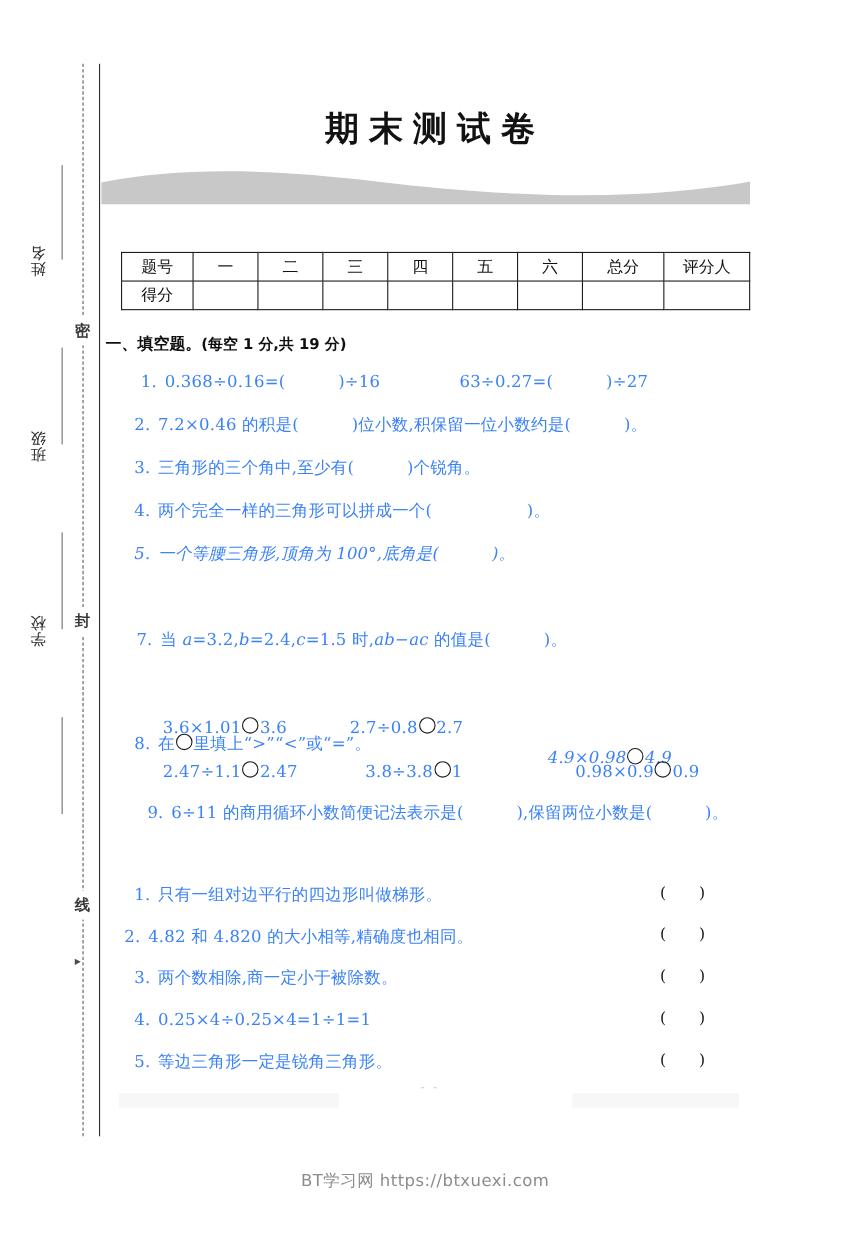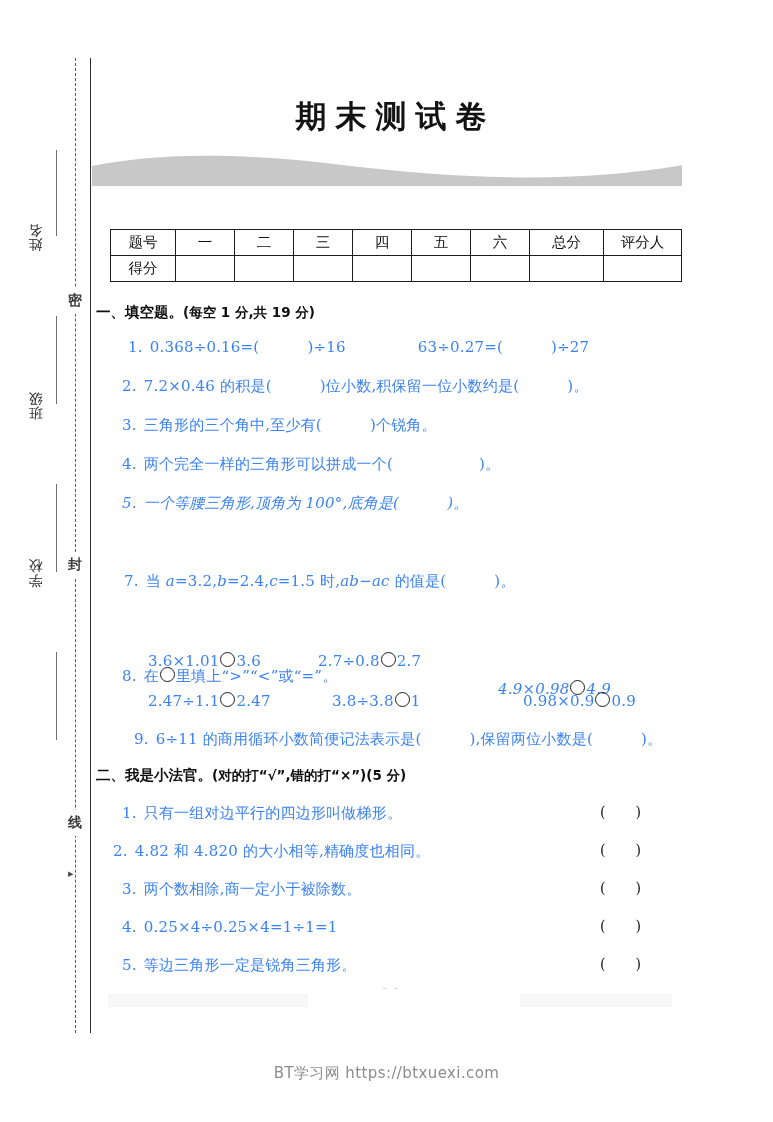--- a/index.html
+++ b/index.html
@@ -349,23 +349,20 @@
   </div>
   <div class="q-line" style="left:523px; top:692px;">
     <span>0.98×0.9</span><span class="circ"></span><span>0.9</span>
   </div>
 
   <div class="q-line" style="left:122px; top:730px;margin-left:12px;">
     <span class="q-num">9.</span>
     <span>6÷11 的商用循环小数简便记法表示是(</span><span class="blank-md"></span><span>),保留两位小数是(</span><span class="blank-md"></span><span>)。</span>
   </div>
 
-  <div class="section-head" style="top:766px;">
-    <span>二、我是小法官。</span><span class="note">(对的打“√”,错的打“×”)(5 分)</span>
-  </div>
 
   <div class="q-line" style="left:122px; top:804px;">
     <span class="q-num">1.</span>
     <span>只有一组对边平行的四边形叫做梯形。</span>
   </div>
   <div class="tf-paren" style="top:804px;">
     <span>(</span><span class="tf-gap"></span><span>)</span>
   </div>
 
   <div class="q-line" style="left:113px; top:842px;">

